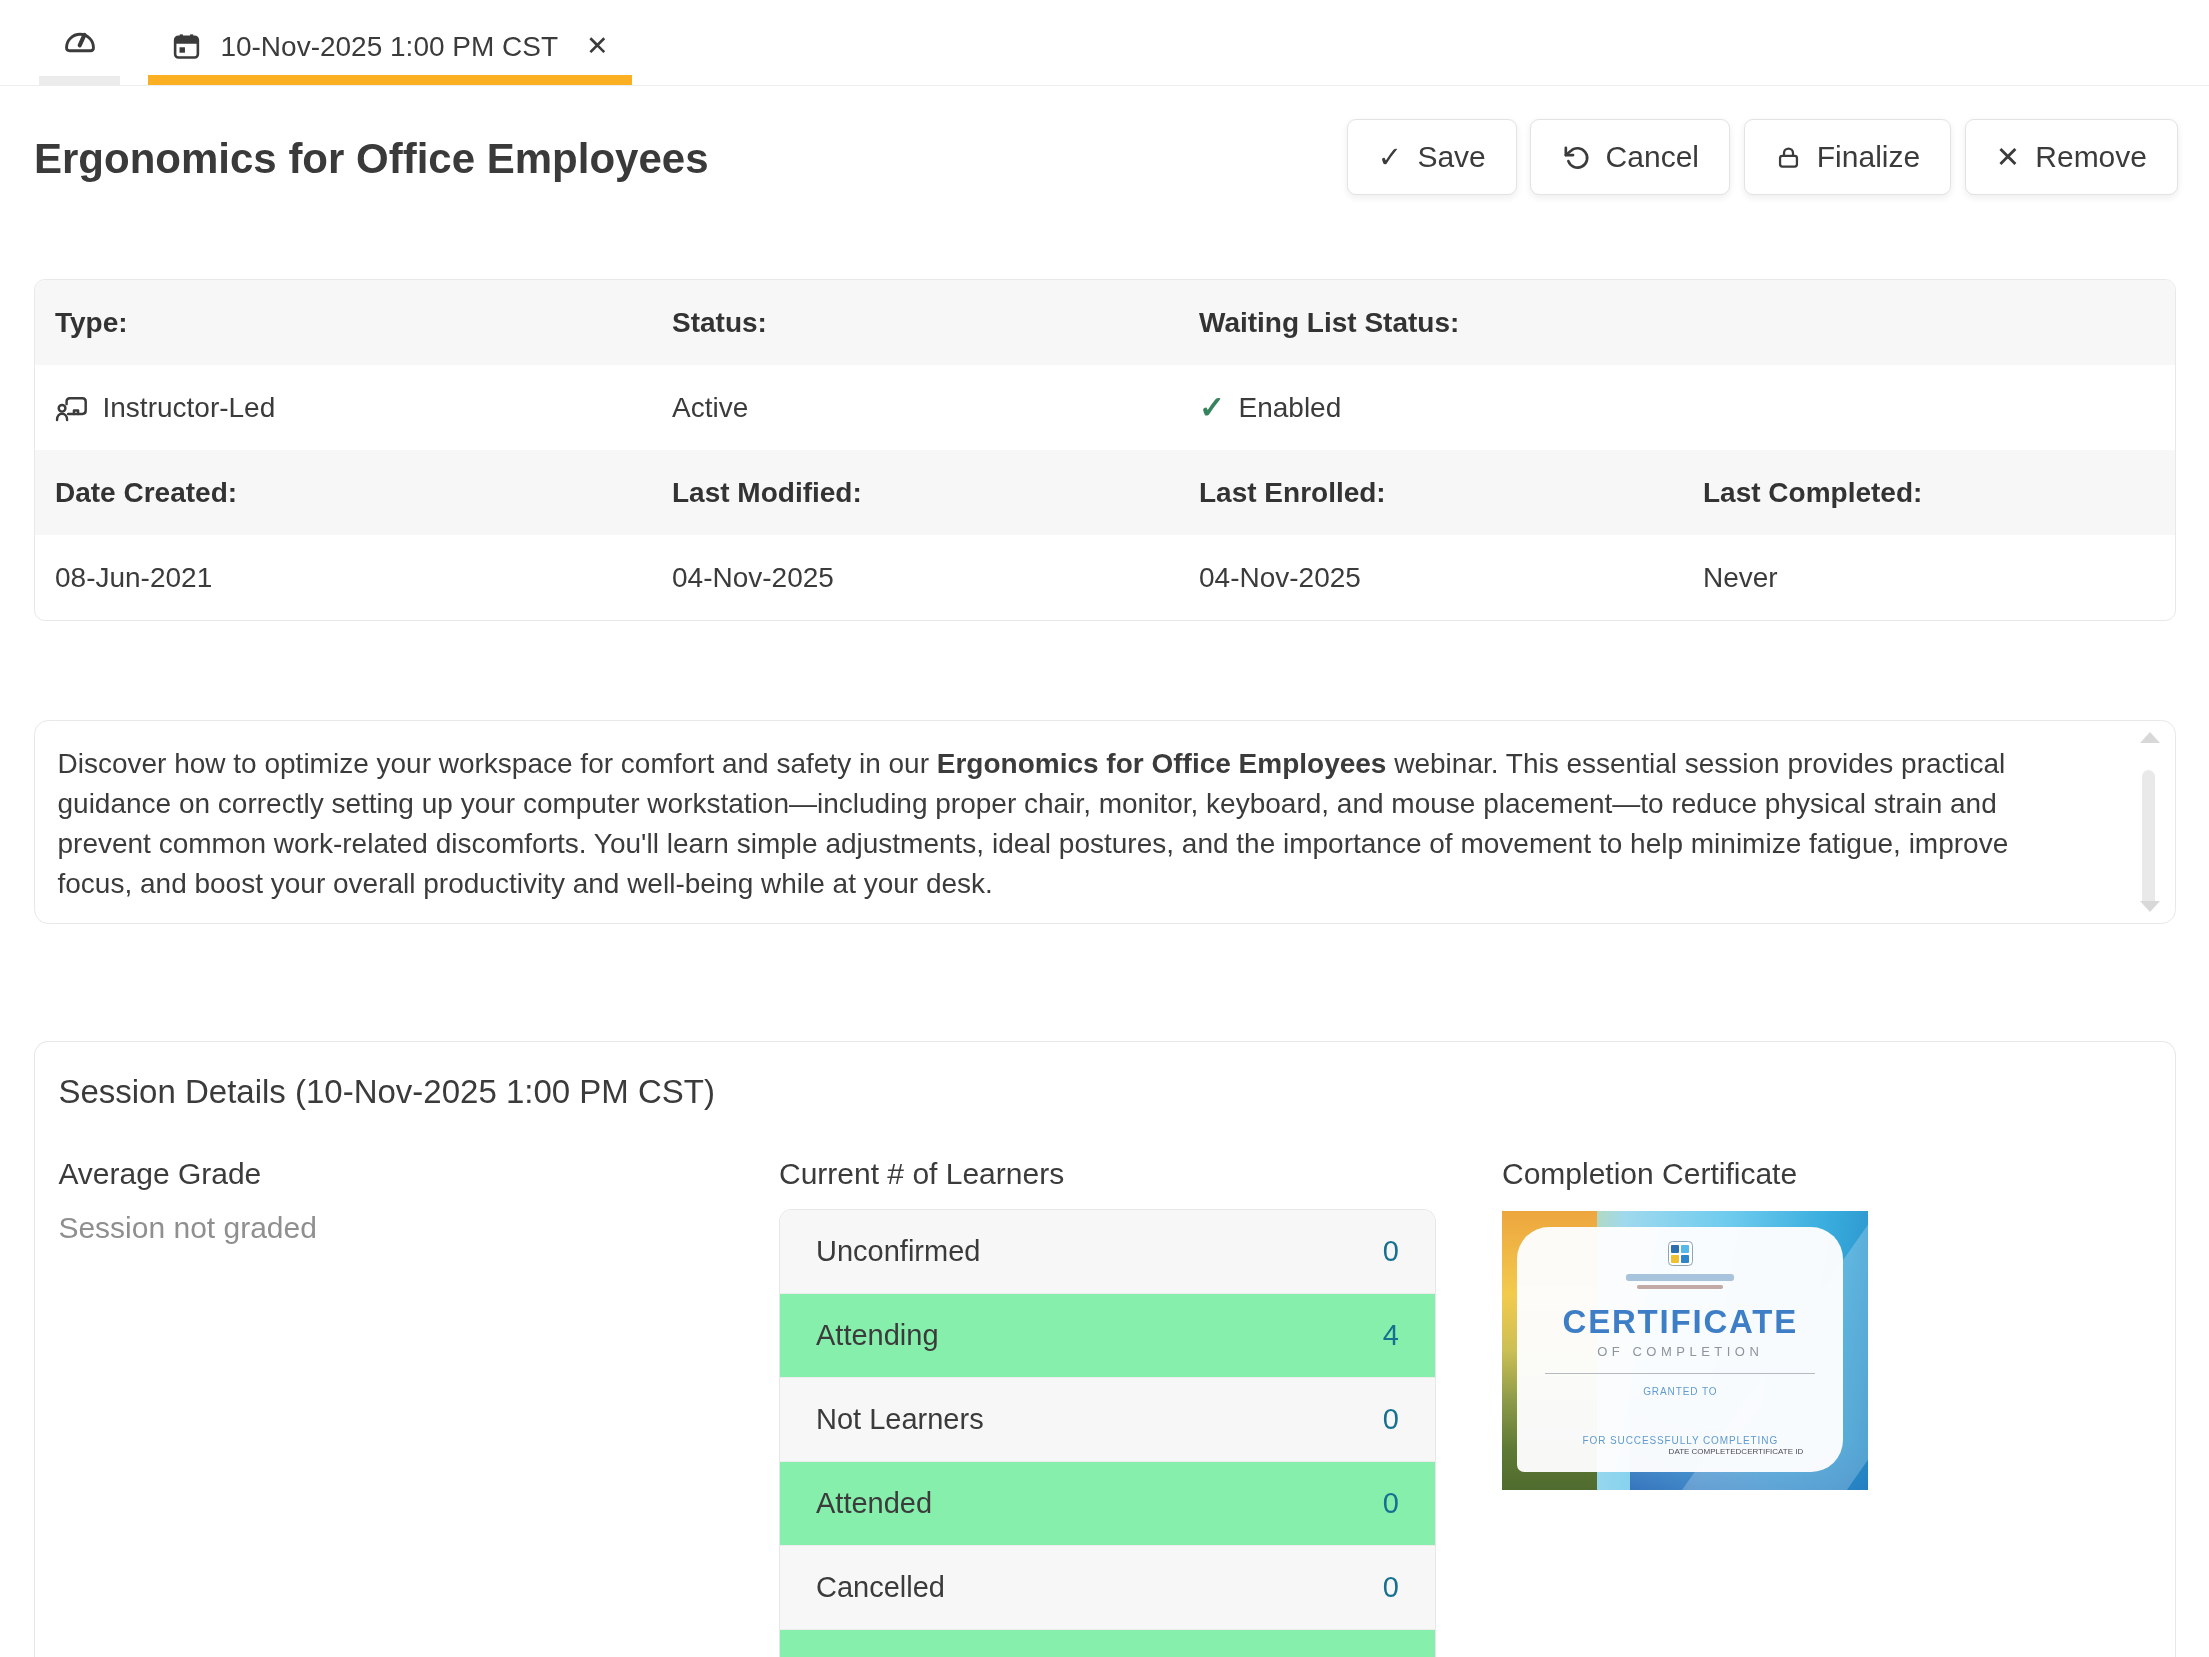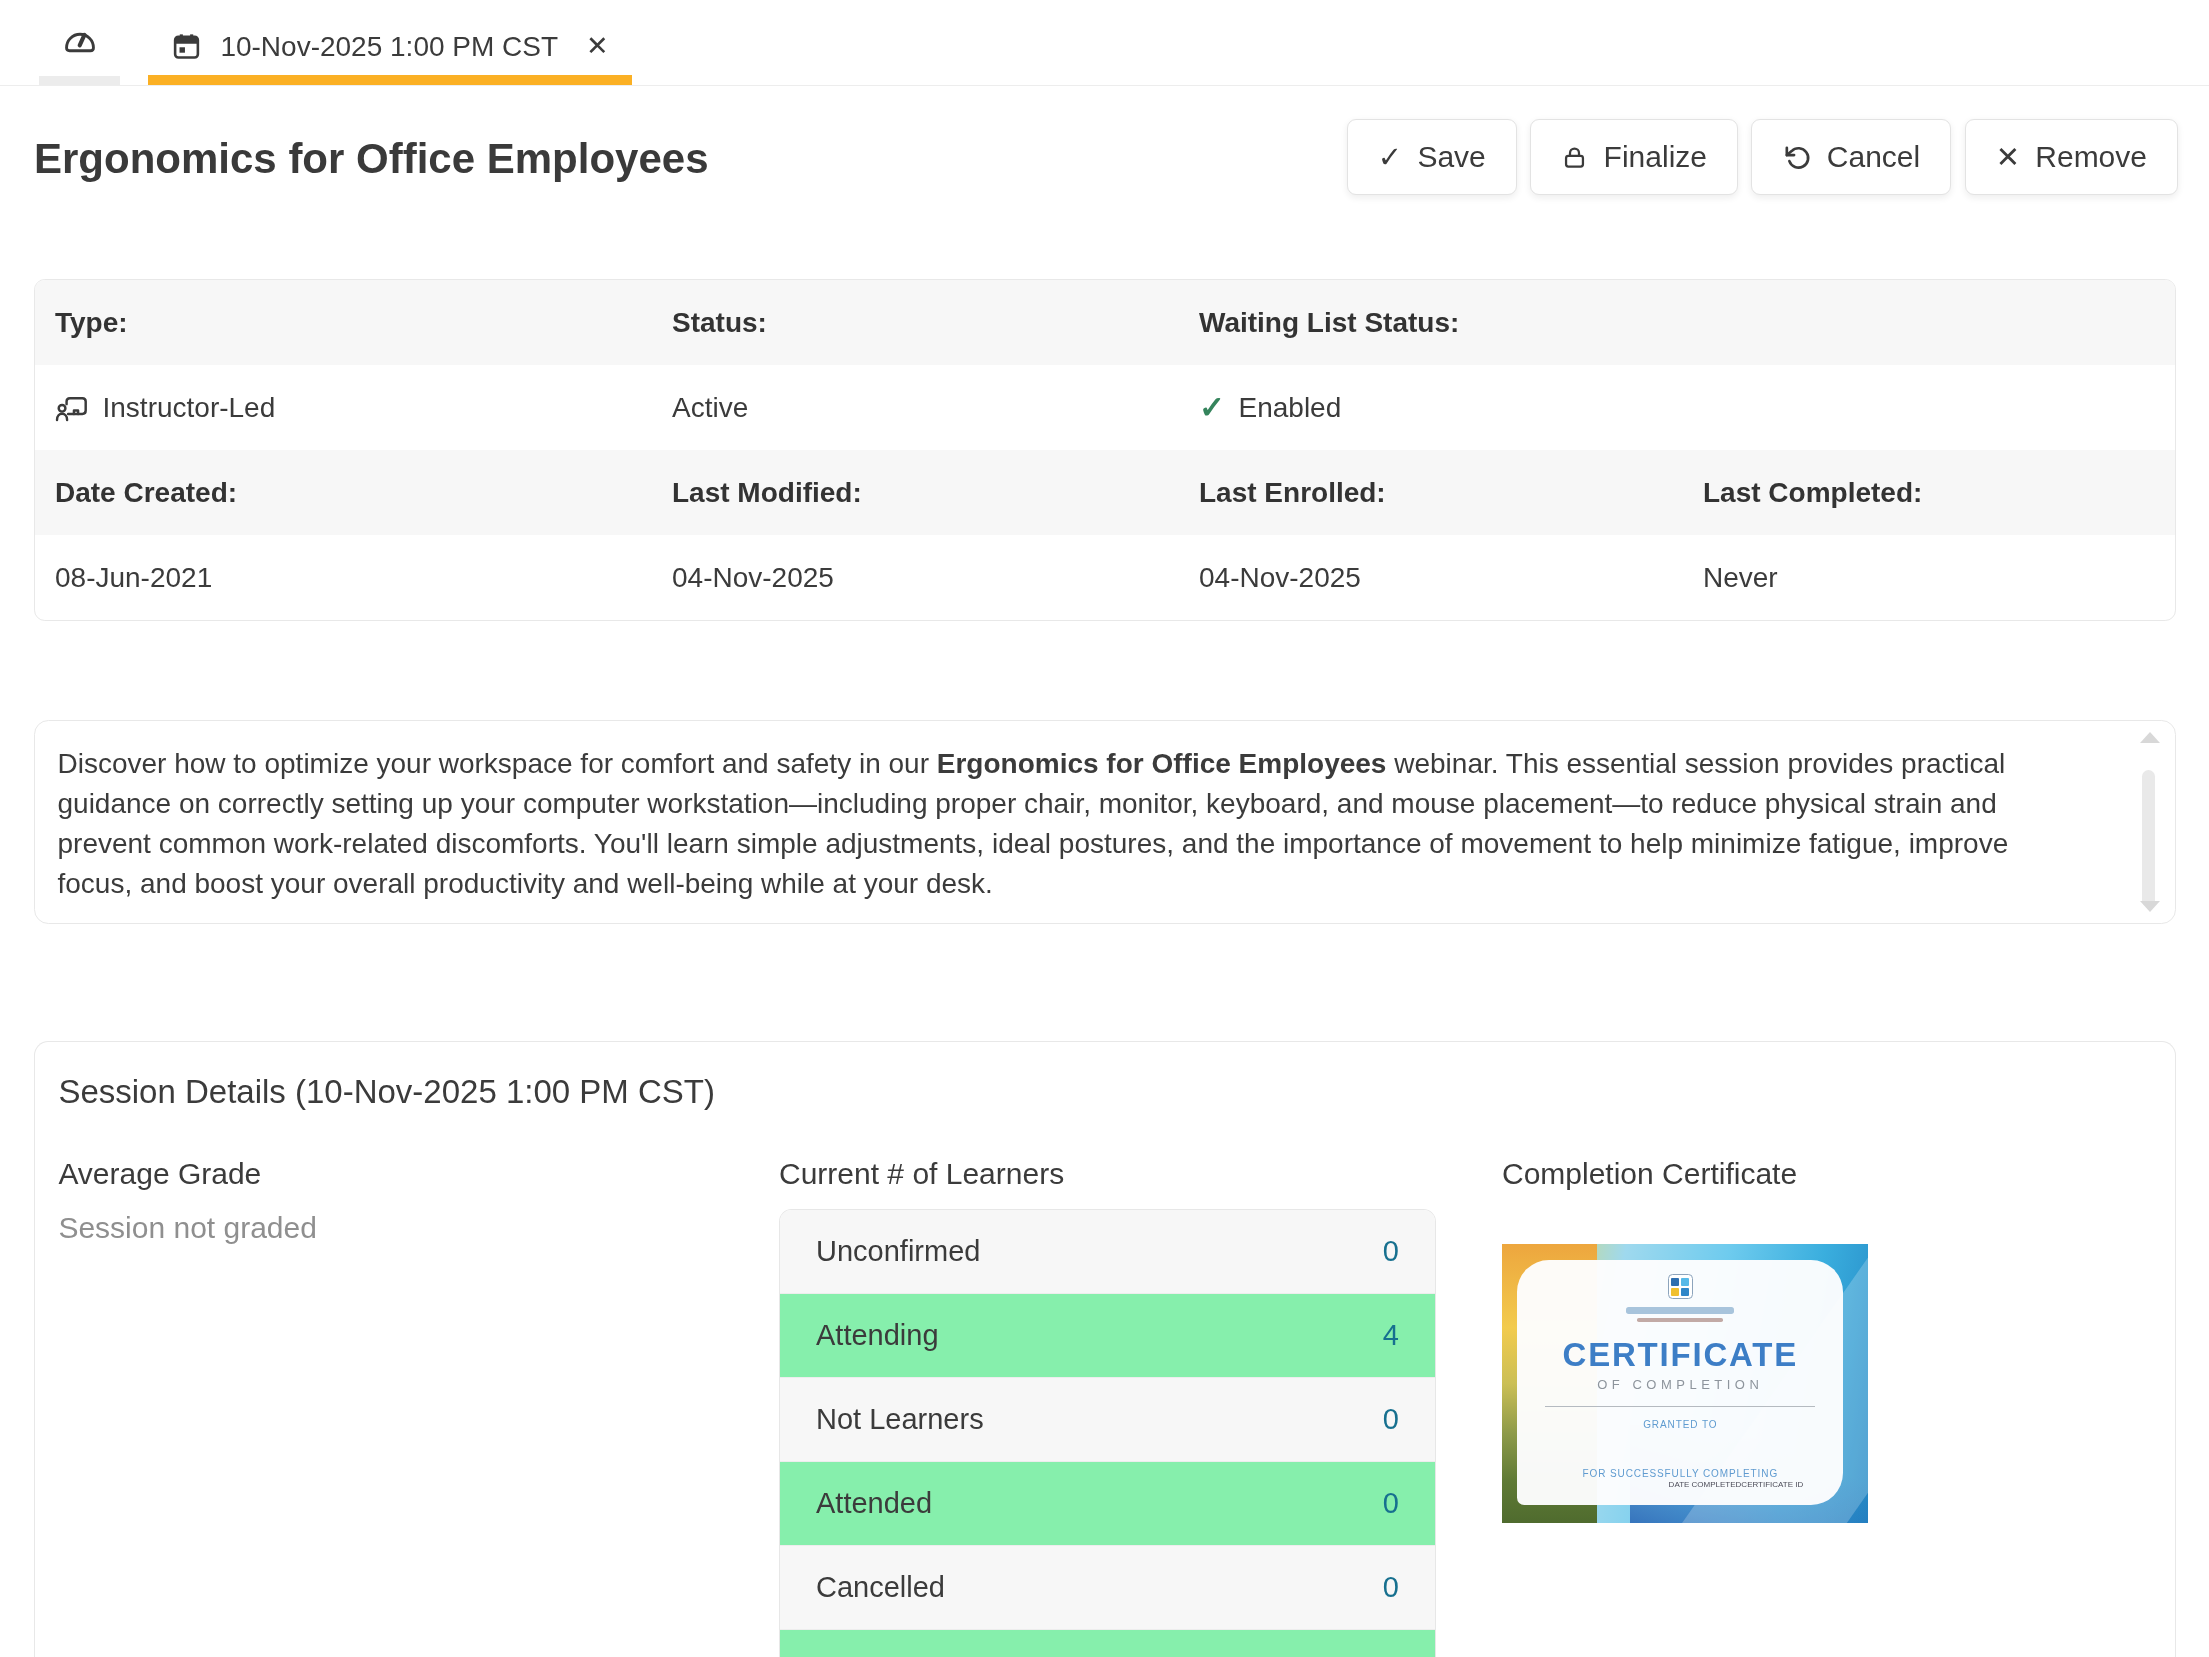--- a/index.html
+++ b/index.html
@@ -46,21 +46,21 @@
   .grade-head{left:23.4px;}
   .grade-value{position:absolute;left:23.4px;top:169px;font-size:30px;color:#8f8f8f;}
   .learners-head{left:744px;}
   .cert-head{left:1467px;}
   .learners-table{position:absolute;left:744px;top:167px;width:657px;border:0.9px solid #e7e7e7;border-bottom:none;border-radius:12.6px 12.6px 0 0;overflow:hidden;box-sizing:border-box;}
   .lrow{height:84px;display:flex;align-items:center;justify-content:space-between;padding:0 36px;font-size:29px;border-bottom:0.9px solid #ededed;box-sizing:border-box;}
   .lrow.odd{background:#f7f7f7;}
   .lrow.even{background:#86efac;}
   .lrow .lnum{color:#17708f;}
   
-  .certificate{position:absolute;left:1467px;top:169px;width:366px;height:279px;overflow:hidden;margin-top:33px;}
+  .certificate{position:absolute;left:1467px;top:169px;width:366px;height:279px;overflow:hidden;}
   .cert-bg{position:absolute;inset:0;background:linear-gradient(100deg,#e9a23b 0%,#f1c94c 9%,#c9d98e 15%,#9fd9ee 30%,#6ecbee 55%,#3aaede 78%,#2387c4 100%);}
   .cert-left{position:absolute;left:0;top:0;width:26%;height:100%;background:linear-gradient(to bottom,#eda63e 0%,#f2cb4d 30%,#cbbf55 50%,#8d9a49 68%,#5f7a35 85%,#4f6b2e 100%);}
   .cert-bg2{position:absolute;right:0;bottom:0;width:65%;height:35%;background:linear-gradient(to top right,rgba(40,100,180,0.85),rgba(40,100,180,0) 70%);}
   .cert-streak{position:absolute;right:-27px;top:-36px;width:135px;height:450px;background:rgba(255,255,255,0.22);transform:rotate(35deg);}
   .cert-sheet{position:absolute;left:15.3px;top:16px;width:326px;height:245px;background:rgba(253,253,254,0.97);
               border-radius:32px 32px 32px 7.2px;display:flex;flex-direction:column;align-items:center;padding-top:14.4px;box-sizing:border-box;}
   .cert-logo{width:25px;height:25px;border:1.8px solid #8ca4bc;border-radius:4.5px;display:grid;grid-template-columns:1fr 1fr;grid-template-rows:1fr 1fr;gap:1.8px;padding:2.7px;box-sizing:border-box;background:#fff;}
   .cert-logo div{border-radius:0.9px;}
   .cl-tl{background:#2e6fb0;}.cl-tr{background:#56b9e8;}.cl-bl{background:#f0c030;}.cl-br{background:#2e86c8;}
   .cert-logoline1{width:108px;height:6.3px;background:#a8c4dc;border-radius:2.7px;margin-top:8px;filter:blur(0.5px);}
@@ -105,35 +105,35 @@
 
 <div class="page-title">Ergonomics for Office Employees</div>
 
 <div class="actions">
   <div class="btn">
     <span class="glyph">✓</span>
     <span>Save</span>
   </div>
   <div class="btn">
     <span>
+      <svg width="29" height="29" viewBox="0 0 24 24" fill="none" stroke="#3b3b3b" stroke-width="2.2" stroke-linecap="round" stroke-linejoin="round">
+        <polyline points="4 4 4 10 10 10"></polyline>
+        <path d="M6.1 15 a 8 8 0 1 0 1.9 -8.3 L4 10"></path>
+      </svg>
+    </span>
+    <span>Cancel</span>
+  </div>
+  <div class="btn">
+    <span>
       <svg width="27" height="29" viewBox="0 0 24 24" fill="none" stroke="#3b3b3b" stroke-width="2">
         <rect x="4.5" y="10.5" width="15" height="9.5" rx="2"></rect>
         <path d="M8 10.5 V8 a4 4 0 0 1 8 0 v2.5"></path>
       </svg>
     </span>
     <span>Finalize</span>
-  </div>
-  <div class="btn">
-    <span>
-      <svg width="29" height="29" viewBox="0 0 24 24" fill="none" stroke="#3b3b3b" stroke-width="2.2" stroke-linecap="round" stroke-linejoin="round">
-        <polyline points="4 4 4 10 10 10"></polyline>
-        <path d="M6.1 15 a 8 8 0 1 0 1.9 -8.3 L4 10"></path>
-      </svg>
-    </span>
-    <span>Cancel</span>
   </div>
   <div class="btn">
     <span class="glyph">✕</span>
     <span>Remove</span>
   </div>
 </div>
 
 <div class="info-card">
   <div class="info-row head">
     <div class="cell">Type:</div>

